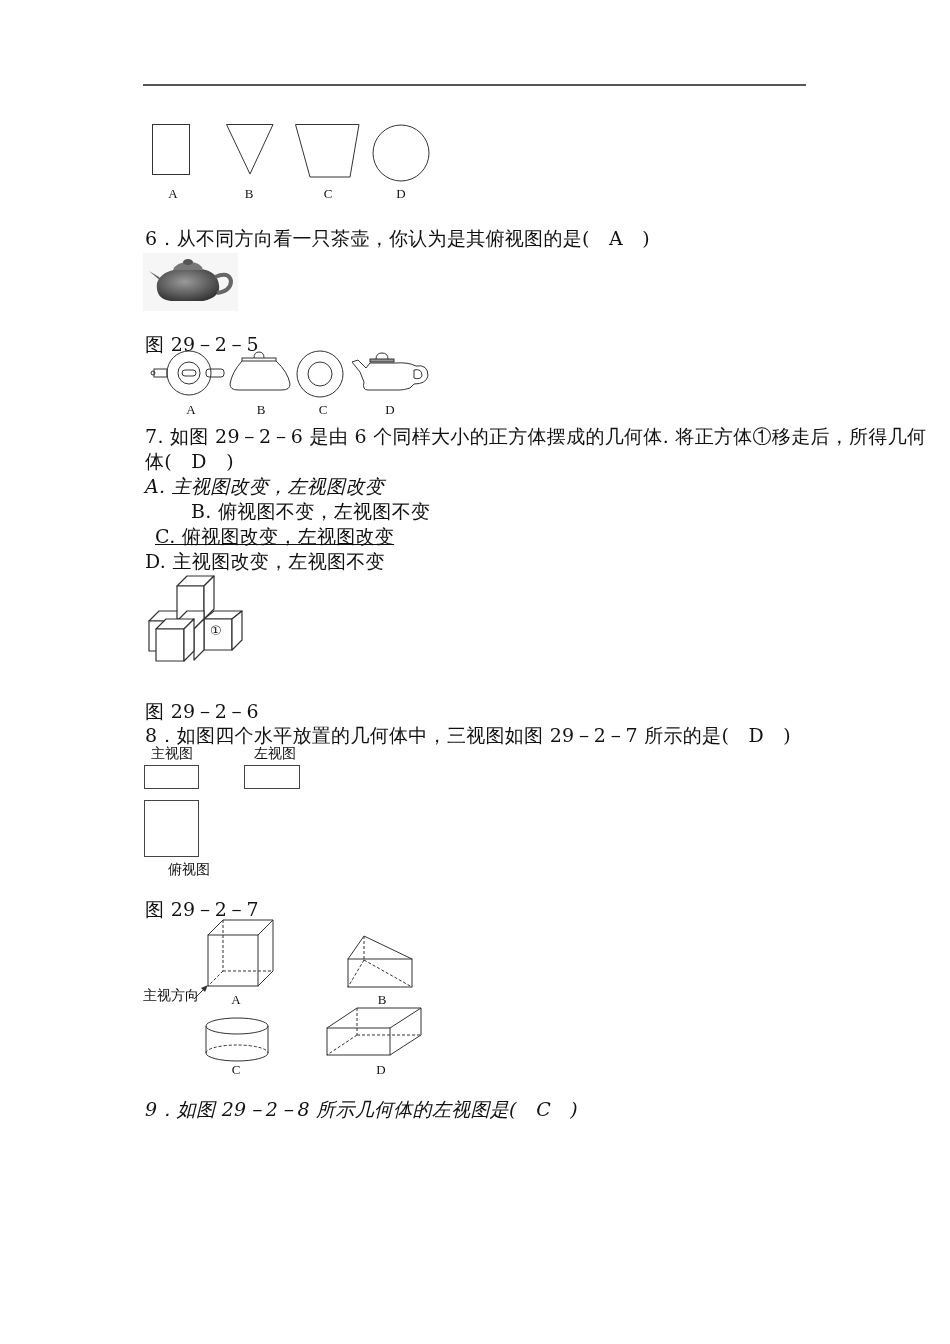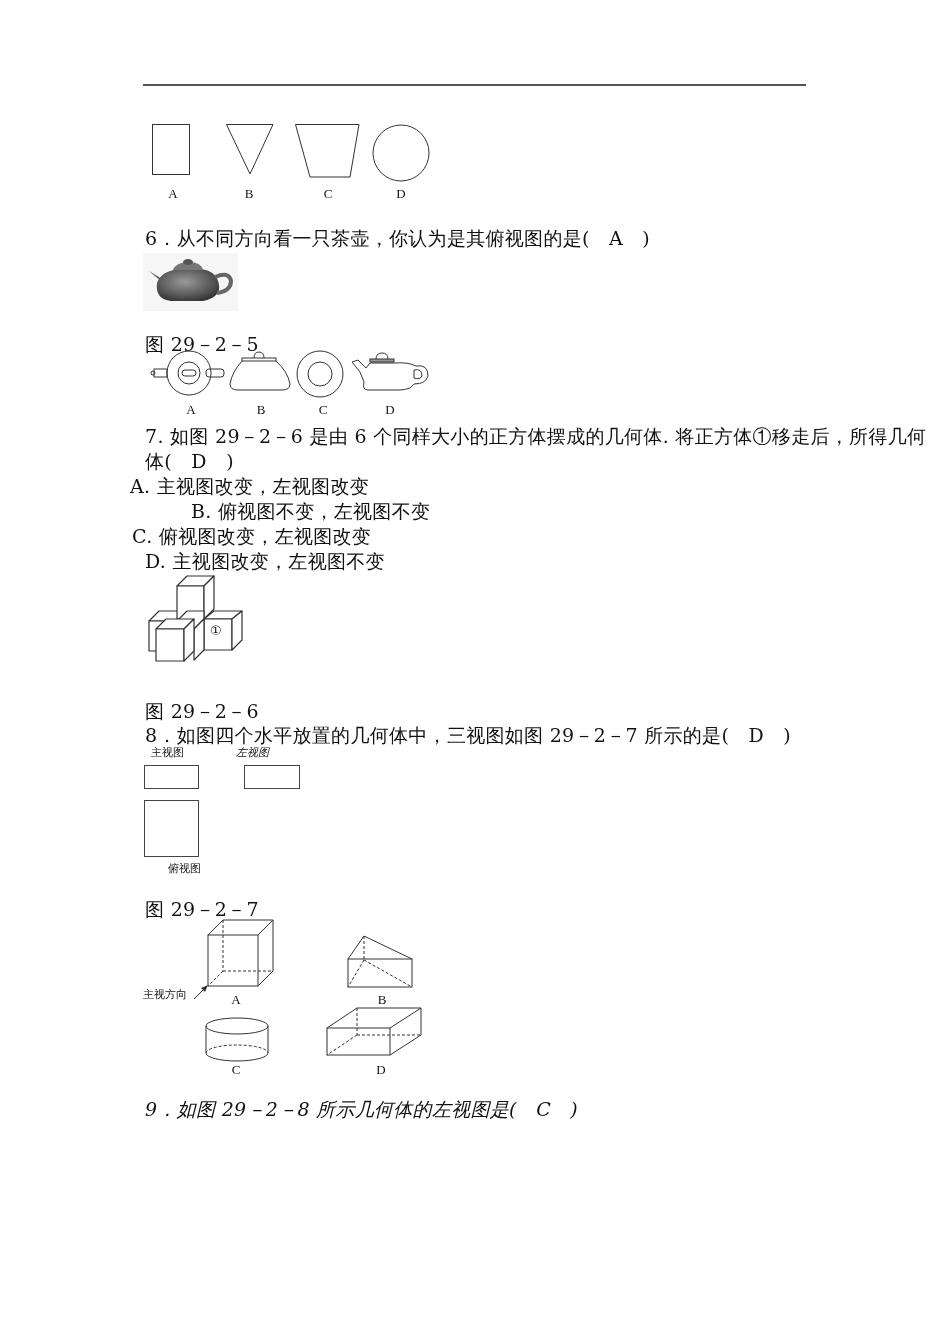--- a/index.html
+++ b/index.html
@@ -2,21 +2,21 @@
 <html><head>
 <meta charset="utf-8">
 <style>
   html, body { margin:0; padding:0; background:#ffffff; }
   body { width:950px; height:1344px; position:relative; overflow:hidden;
          font-family:"DejaVu Serif", "Liberation Serif", serif; color:#111; }
   .abs { position:absolute; }
   .rule { left:143px; top:84px; width:663px; height:2px; background:#555; }
   .txt { font-size:19px; line-height:20px; white-space:nowrap; letter-spacing:0.3px; }
   .lbl { font-family:"Liberation Serif", serif; font-size:13px; line-height:14px; text-align:center; }
-  .small { font-family:"DejaVu Sans", sans-serif; font-size:11px; line-height:14px; white-space:nowrap; }
+  .small { font-family:"DejaVu Sans", sans-serif; font-size:14px; line-height:14px; white-space:nowrap; }
   svg { position:absolute; overflow:visible; }
   .box { position:absolute; border:1px solid #444; background:#fff; box-sizing:border-box; }
 </style>
 </head>
 <body>
 
 <div class="abs rule"></div>
 
 <svg style="left:152px;top:124px;" width="40" height="52">
   <rect x="0.5" y="0.5" width="37" height="50" fill="none" stroke="#333" stroke-width="1"></rect>
@@ -84,23 +84,23 @@
 <svg style="left:350px;top:350px;" width="82" height="44">
   <path d="M26,9 Q26,3 32,3 Q38,3 38,9" fill="none" stroke="#333" stroke-width="1"></path>
   <rect x="20" y="9" width="24" height="3" fill="#999" stroke="#333" stroke-width="1"></rect>
   <path d="M2,12 L8,10 L16,18 L20,13 L46,13 Q58,12 66,16 Q78,14 78,26 Q76,34 64,34 L60,38 Q54,40 50,40 L18,40 Q12,40 14,32 L10,22 Z" fill="none" stroke="#333" stroke-width="1"></path>
   <path d="M64,20 Q72,18 72,26 Q70,30 64,28 Z" fill="none" stroke="#333" stroke-width="1"></path>
 </svg>
 <div class="abs lbl" style="left:377px;top:403px;width:26px;">D</div>
 
 <div class="abs txt" style="left:145px;top:426px;">7. 如图 29－2－6 是由 6 个同样大小的正方体摆成的几何体. 将正方体①移走后，所得几何</div>
 <div class="abs txt" style="left:145px;top:451px;">体(　D　)</div>
-<div class="abs txt" style="left:130px;top:476px;">A. 主视图改变，左视图改变</div>
+<div class="abs txt" style="left:145px;top:476px;font-style:italic;">A. 主视图改变，左视图改变</div>
 <div class="abs txt" style="left:145px;top:501px;margin-left:46px;">B. 俯视图不变，左视图不变</div>
-<div class="abs txt" style="left:132px;top:526px;">C. 俯视图改变，左视图改变</div>
+<div class="abs txt" style="left:155px;top:526px;text-decoration:underline;">C. 俯视图改变，左视图改变</div>
 <div class="abs txt" style="left:145px;top:551px;">D. 主视图改变，左视图不变</div>
 
 <svg style="left:148px;top:576px;" width="100" height="95" viewBox="0 0 100 95">
   <g fill="#fff" stroke="#333" stroke-width="1.2" stroke-linejoin="round">
 
     <polygon points="1,45 11,35 39,35 29,45"></polygon>
     <rect x="1" y="45" width="28" height="30"></rect>
 
     <polygon points="29,10 39,0 66,0 56,10"></polygon>
     <rect x="29" y="10" width="27" height="33"></rect>
@@ -118,21 +118,21 @@
     <polygon points="36,53 46,43 46,75 36,85"></polygon>
   </g>
 </svg>
 <div class="abs small" style="left:210px;top:624px;font-size:13px;">①</div>
 
 <div class="abs txt" style="left:145px;top:701px;">图 29－2－6</div>
 
 <div class="abs txt" style="left:145px;top:725px;">8．如图四个水平放置的几何体中，三视图如图 29－2－7 所示的是(　D　)</div>
 
 <div class="abs small" style="left:151px;top:746px;">主视图</div>
-<div class="abs small" style="left:236px;top:746px;font-style:italic;">左视图</div>
+<div class="abs small" style="left:254px;top:746px;">左视图</div>
 <div class="box" style="left:144px;top:765px;width:55px;height:24px;"></div>
 <div class="box" style="left:244px;top:765px;width:56px;height:24px;"></div>
 <div class="box" style="left:144px;top:800px;width:55px;height:57px;"></div>
 <div class="abs small" style="left:168px;top:862px;">俯视图</div>
 
 <div class="abs txt" style="left:145px;top:899px;">图 29－2－7</div>
 
 <svg style="left:205px;top:918px;" width="75" height="72" viewBox="0 0 75 72">
   <g fill="none" stroke="#333" stroke-width="1">
     <rect x="3" y="17" width="50" height="51"></rect>

